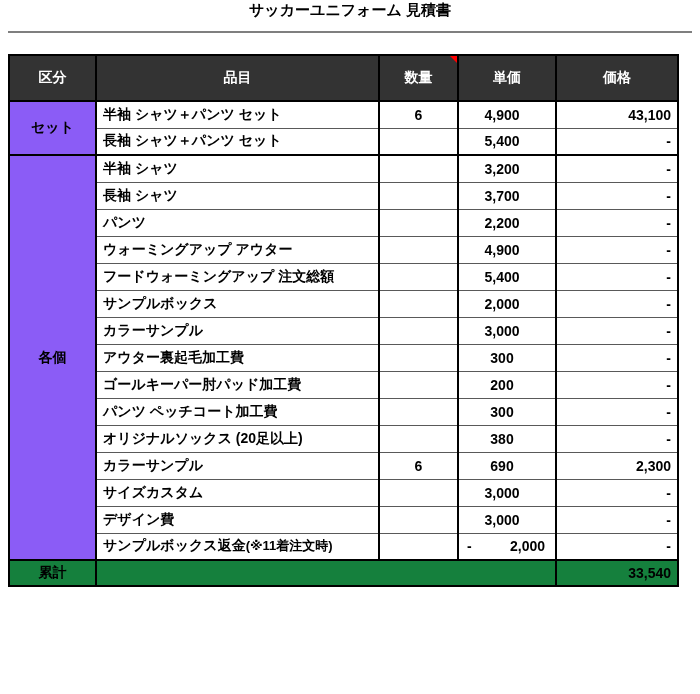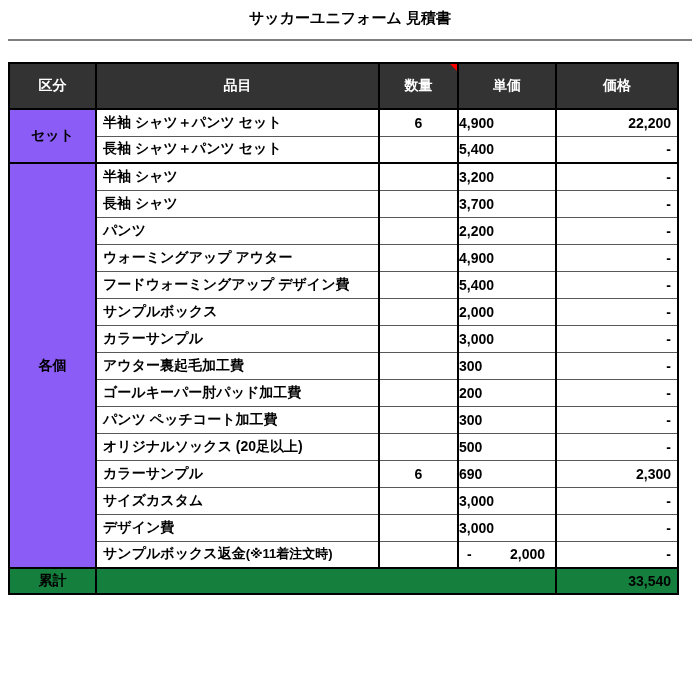--- a/index.html
+++ b/index.html
@@ -4,21 +4,21 @@
 <style>
   * { box-sizing: border-box; }
   html, body { margin: 0; padding: 0; }
   body {
     width: 700px; height: 694px;
     background: #ffffff;
     font-family: "Liberation Sans", "DejaVu Sans", sans-serif;
     font-weight: bold;
     color: #000;
   }
-  .page { position: relative; padding: 8px 8px 0 8px; width: 700px; }
+  .page { position: relative; padding: 0 8px 0 8px; width: 700px; }
 
   
   .title { text-align: center; font-size: 15px; line-height: 20px; }
   .title-rule { height: 2px; background: #7f7f7f; margin-top: 11px; width: 684px; }
 
   
   .total-table { border-collapse: collapse; width: 669px; margin-top: 26px; table-layout: fixed; }
   .total-table td { border: 2px solid #000; height: 40px; padding: 0; }
   .total-label-td { width: 87px; background: #d9d9d9; text-align: center; font-size: 15px; }
   .total-value-td { width: 582px; background: #fff; }
@@ -43,21 +43,21 @@
     background: #fff; overflow: hidden; white-space: nowrap;
   }
   .main-table tr.group-start td { border-top: 2px solid #000; }
   .main-table .category-cell {
     background: #8b5cf6; text-align: center; vertical-align: middle;
     border: 2px solid #000; font-size: 14px;
   }
   .item-cell { text-align: left; padding-left: 6px !important; margin-top: 32px; }
   .item-note { font-size: 13px; }
   .qty-cell { text-align: center; }
-  .unit-cell { text-align: left; padding-right: 10px !important; }
+  .unit-cell { text-align: center; padding-right: 10px !important; }
   .price-cell { text-align: right; padding-right: 6px !important; }
   .unit-neg { display: flex; justify-content: space-between; align-items: center; padding: 0 10px 0 8px; }
   .main-table tr.grand-total td {
     background: #15803d; border: 2px solid #000; height: 26px;
   }
   .main-table tr.grand-total .total-label-cell { text-align: center; }
   .main-table tr.grand-total .price-cell { text-align: right; }
 </style>
 </head>
 <body>
@@ -84,21 +84,21 @@
         <th><span>単価</span></th>
         <th><span>価格</span></th>
       </tr>
     </thead>
     <tbody id="tbody">
         <tr class="group-start">
           <td class="category-cell" rowspan="2">セット</td>
           <td class="item-cell"><span>半袖 シャツ＋パンツ セット</span></td>
           <td class="qty-cell">6</td>
           <td class="unit-cell">4,900</td>
-          <td class="price-cell">22,200</td>
+          <td class="price-cell">43,100</td>
         </tr>
         <tr>
           <td class="item-cell"><span>長袖 シャツ＋パンツ セット</span></td>
           <td class="qty-cell"></td>
           <td class="unit-cell">5,400</td>
           <td class="price-cell">-</td>
         </tr>
         <tr class="group-start">
           <td class="category-cell" rowspan="15">各個</td>
           <td class="item-cell"><span>半袖 シャツ</span></td>
@@ -118,21 +118,21 @@
           <td class="unit-cell">2,200</td>
           <td class="price-cell">-</td>
         </tr>
         <tr>
           <td class="item-cell"><span>ウォーミングアップ アウター</span></td>
           <td class="qty-cell"></td>
           <td class="unit-cell">4,900</td>
           <td class="price-cell">-</td>
         </tr>
         <tr>
-          <td class="item-cell"><span>フードウォーミングアップ デザイン費</span></td>
+          <td class="item-cell"><span>フードウォーミングアップ 注文総額</span></td>
           <td class="qty-cell"></td>
           <td class="unit-cell">5,400</td>
           <td class="price-cell">-</td>
         </tr>
         <tr>
           <td class="item-cell"><span>サンプルボックス</span></td>
           <td class="qty-cell"></td>
           <td class="unit-cell">2,000</td>
           <td class="price-cell">-</td>
         </tr>
@@ -156,21 +156,21 @@
         </tr>
         <tr>
           <td class="item-cell"><span>パンツ ペッチコート加工費</span></td>
           <td class="qty-cell"></td>
           <td class="unit-cell">300</td>
           <td class="price-cell">-</td>
         </tr>
         <tr>
           <td class="item-cell"><span>オリジナルソックス (20足以上)</span></td>
           <td class="qty-cell"></td>
-          <td class="unit-cell">500</td>
+          <td class="unit-cell">380</td>
           <td class="price-cell">-</td>
         </tr>
         <tr>
           <td class="item-cell"><span>カラーサンプル</span></td>
           <td class="qty-cell">6</td>
           <td class="unit-cell">690</td>
           <td class="price-cell">2,300</td>
         </tr>
         <tr>
           <td class="item-cell"><span>サイズカスタム</span></td>

